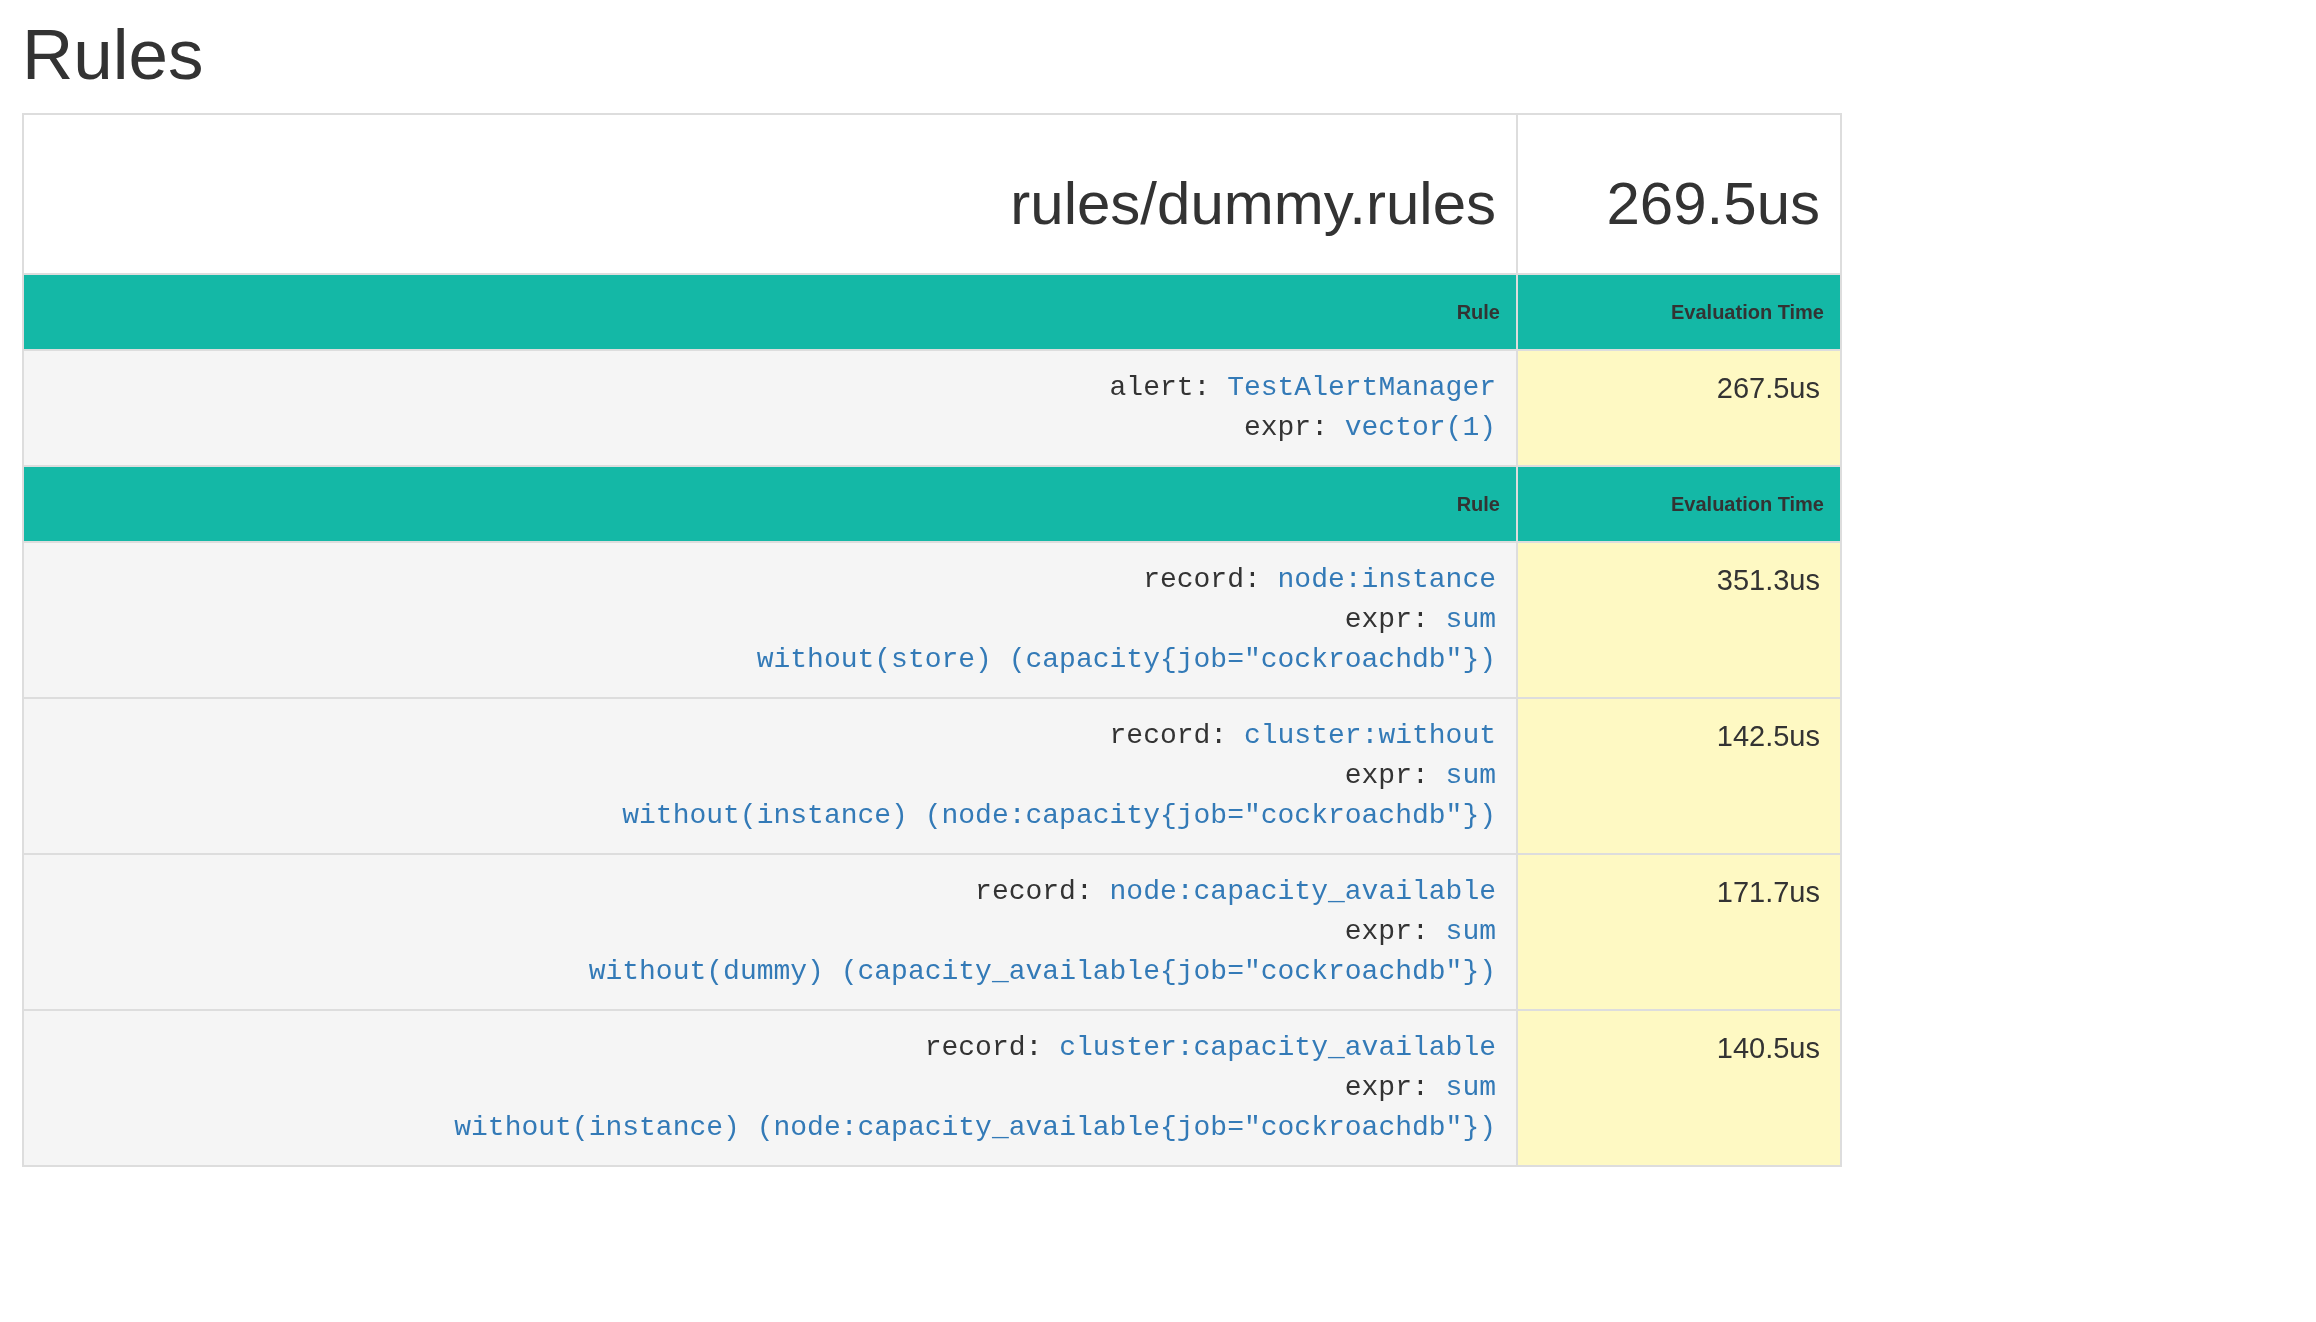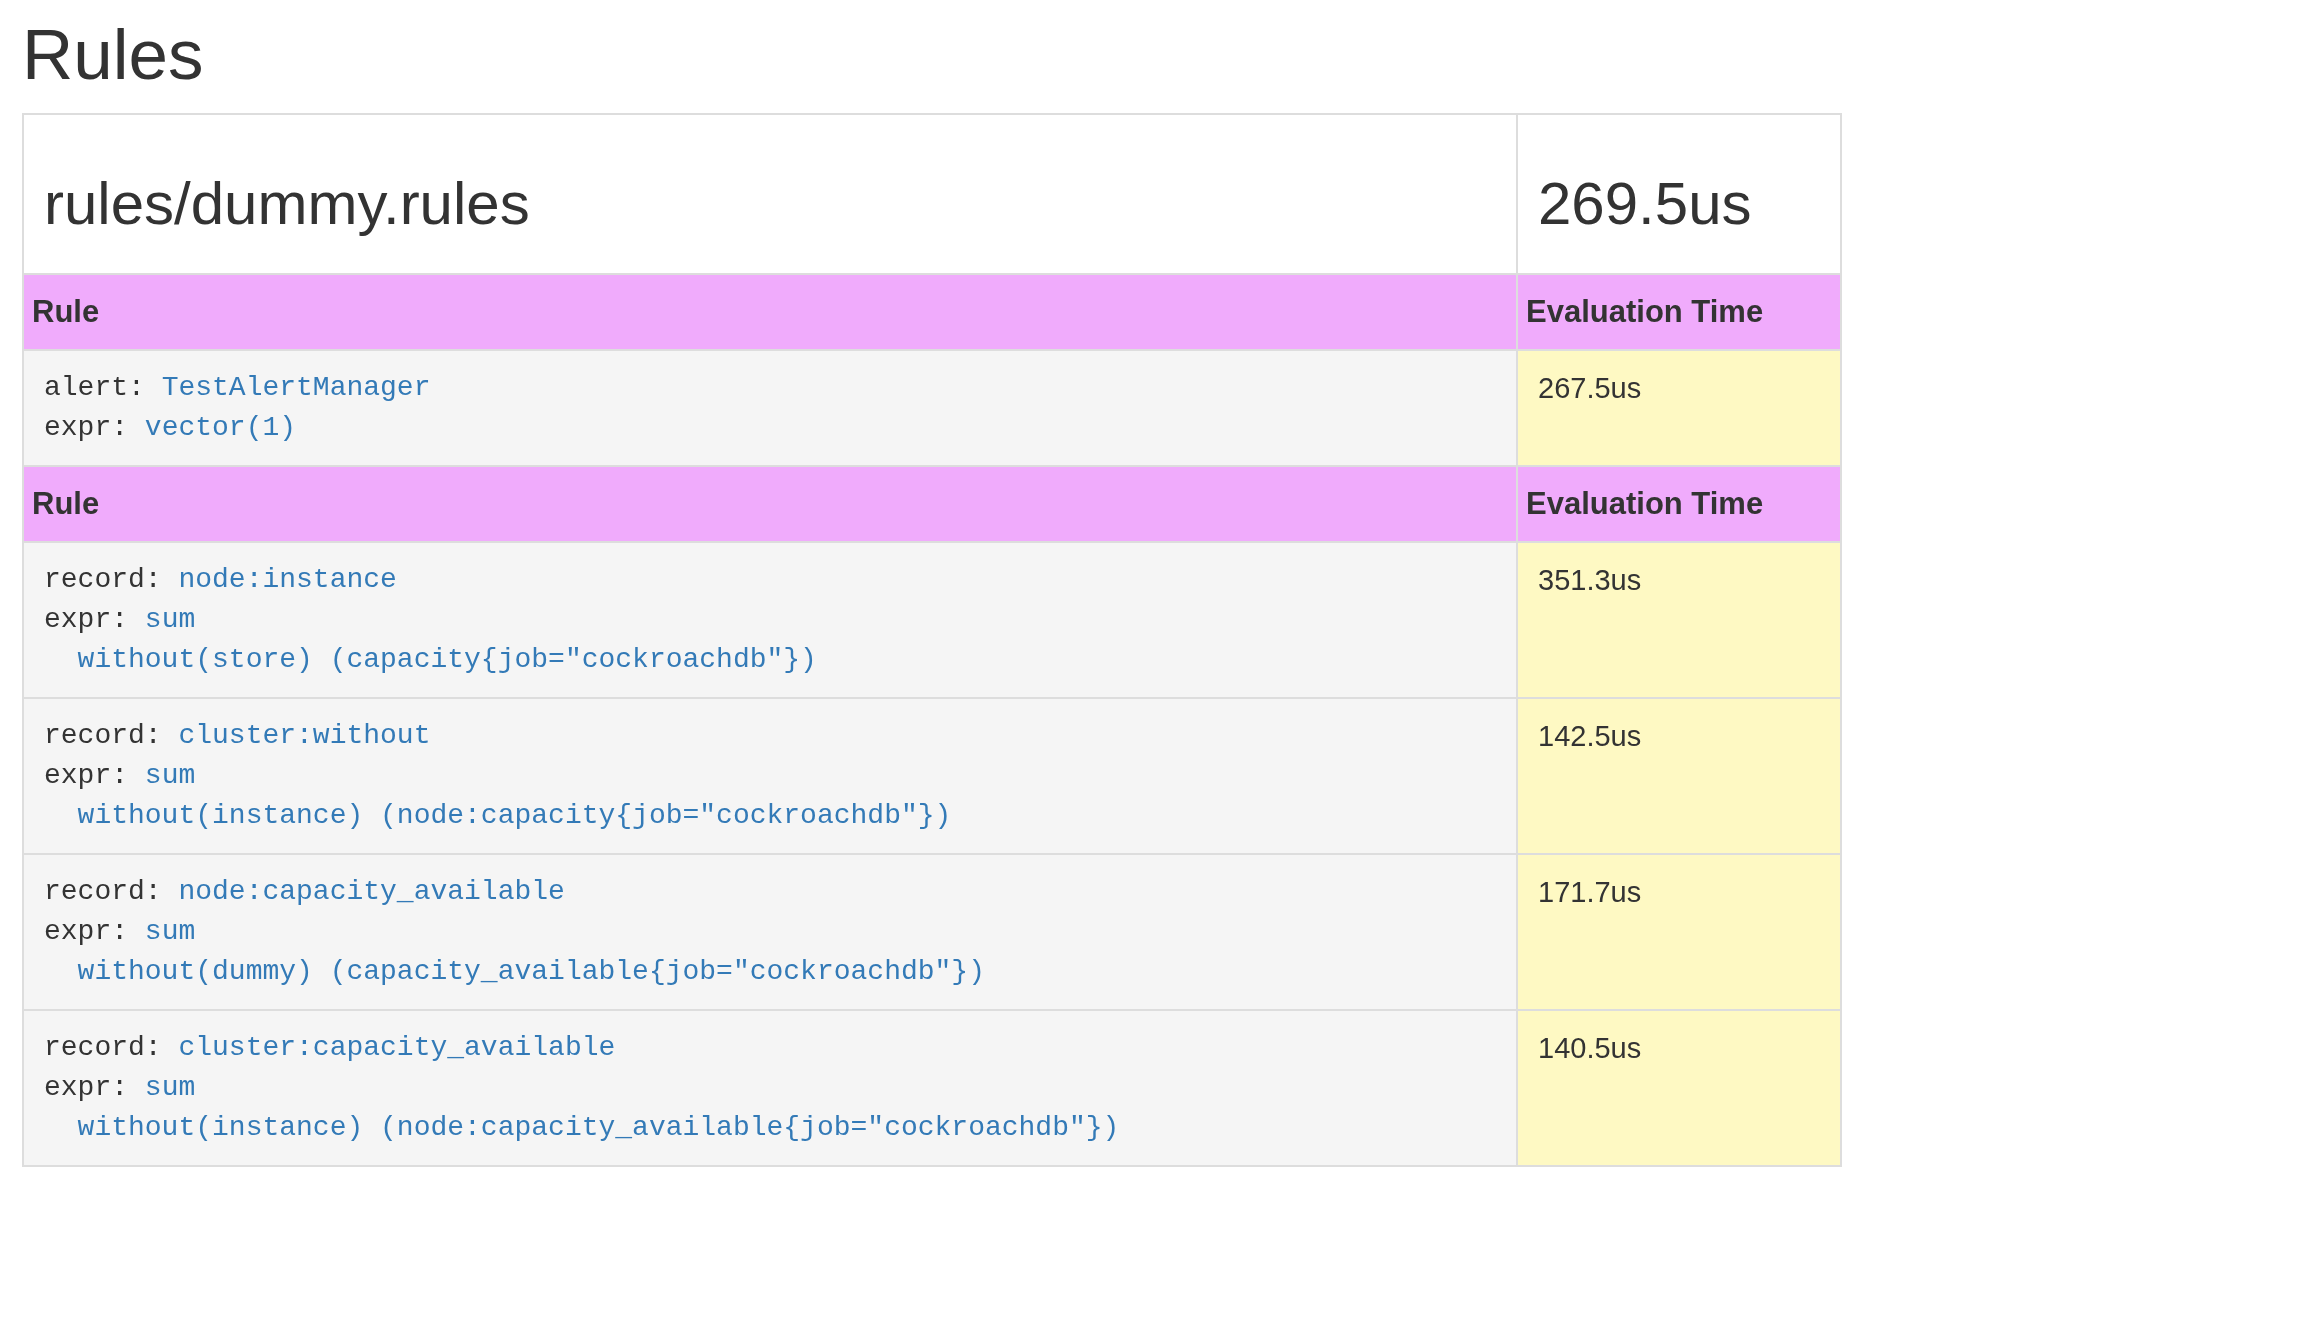--- a/index.html
+++ b/index.html
@@ -28,41 +28,41 @@
   }
   table.rules-table {
     width: 100%;
     border-collapse: collapse;
     table-layout: fixed;
   }
   table.rules-table td,
   table.rules-table th {
     border: 2px solid var(--border);
     vertical-align: top;
-    text-align: left;
+    text-align: right;
   }
   col.time-col { width: 324px; }
   td.group-name-cell, td.group-time-cell {
     padding: 16px 20px;
     background: #ffffff;
   }
   h2.group-title {
     font-size: 60px;
     line-height: 1.1;
     font-weight: 500;
     margin: 40px 0 20px 0;
     color: var(--text);
     white-space: nowrap;
   }
   th.col-header {
-    padding: 17px 8px;
-    font-size: 31px;
+    padding: 17px 16px;
+    font-size: 20px;
     line-height: 40px;
     font-weight: 700;
-    background: #f0abfc;
+    background: #14b8a6;
   }
   td.rule-cell {
     background: var(--code-bg);
     padding: 17px 20px;
   }
   .rule-code { margin: 0; }
   .code-line {
     font-family: "Liberation Mono", "DejaVu Sans Mono", monospace;
     font-size: 28px;
     line-height: 40px;

